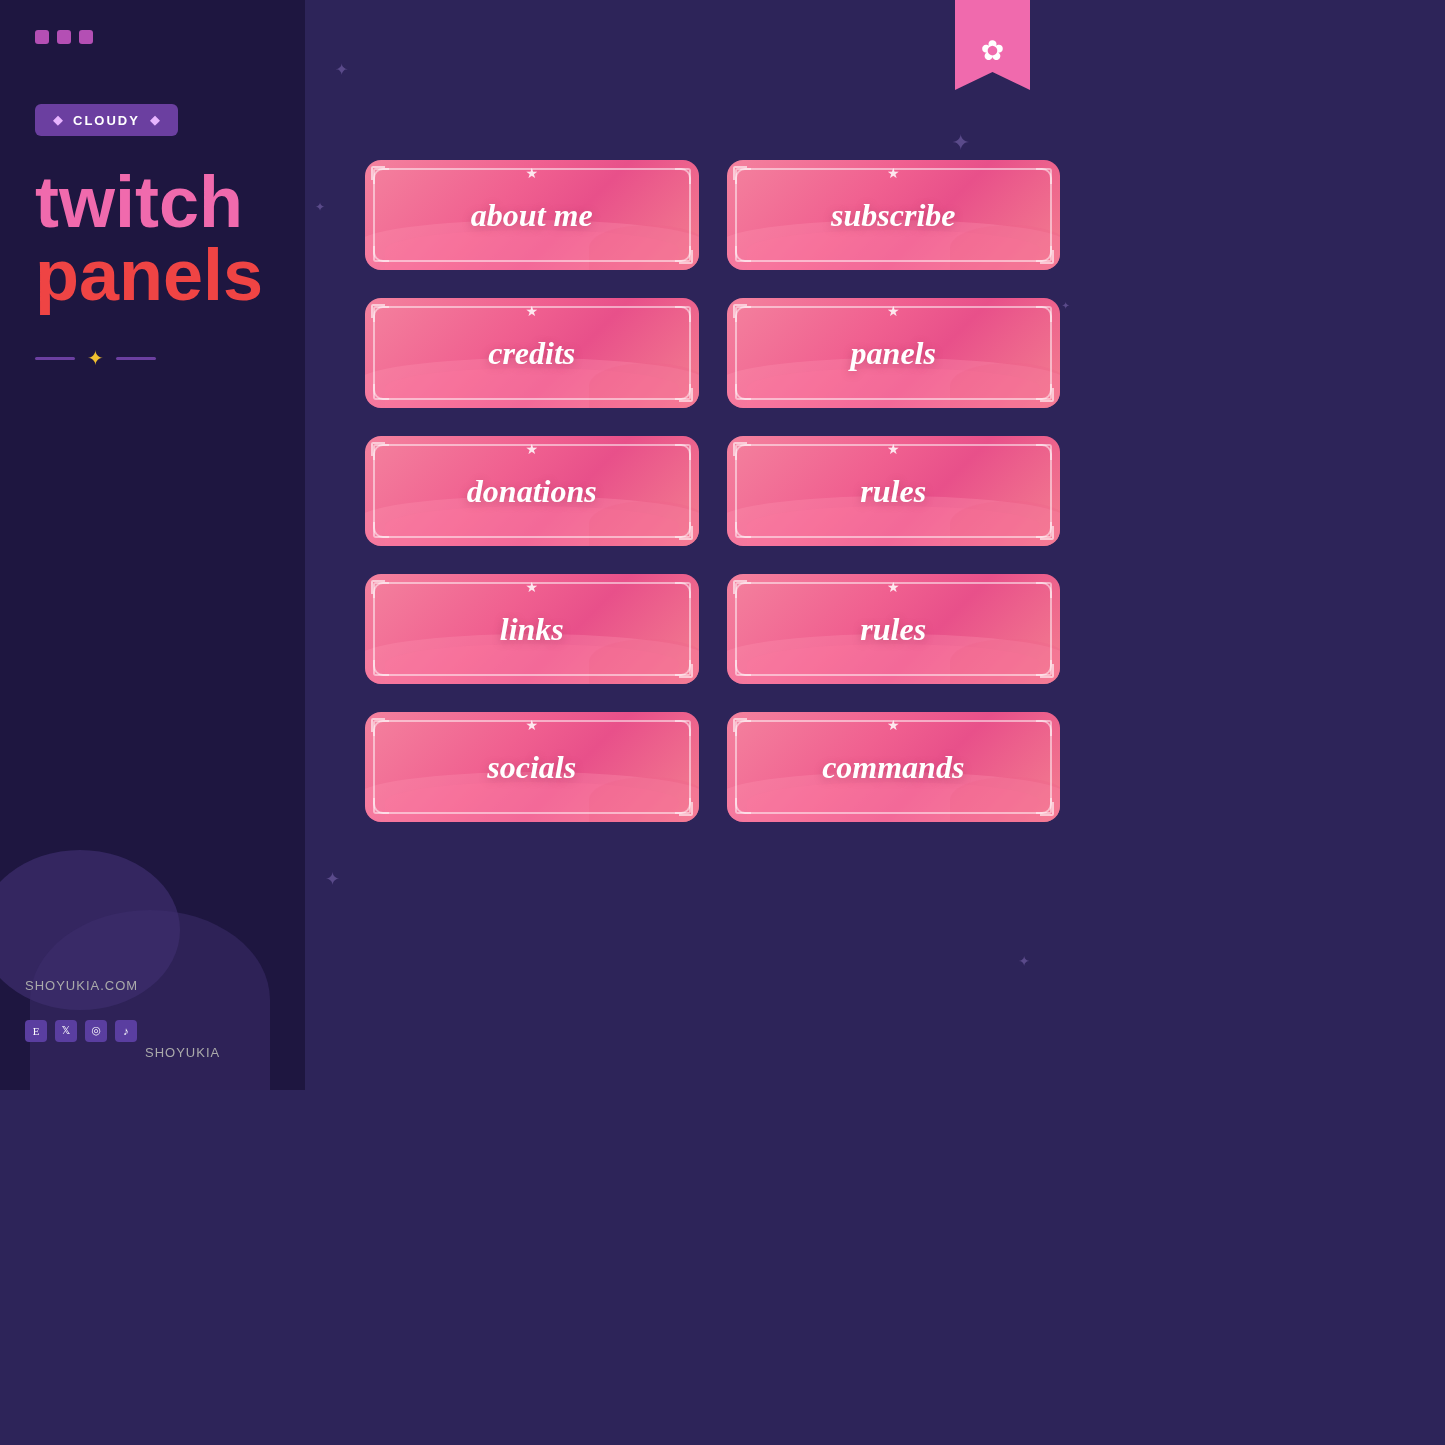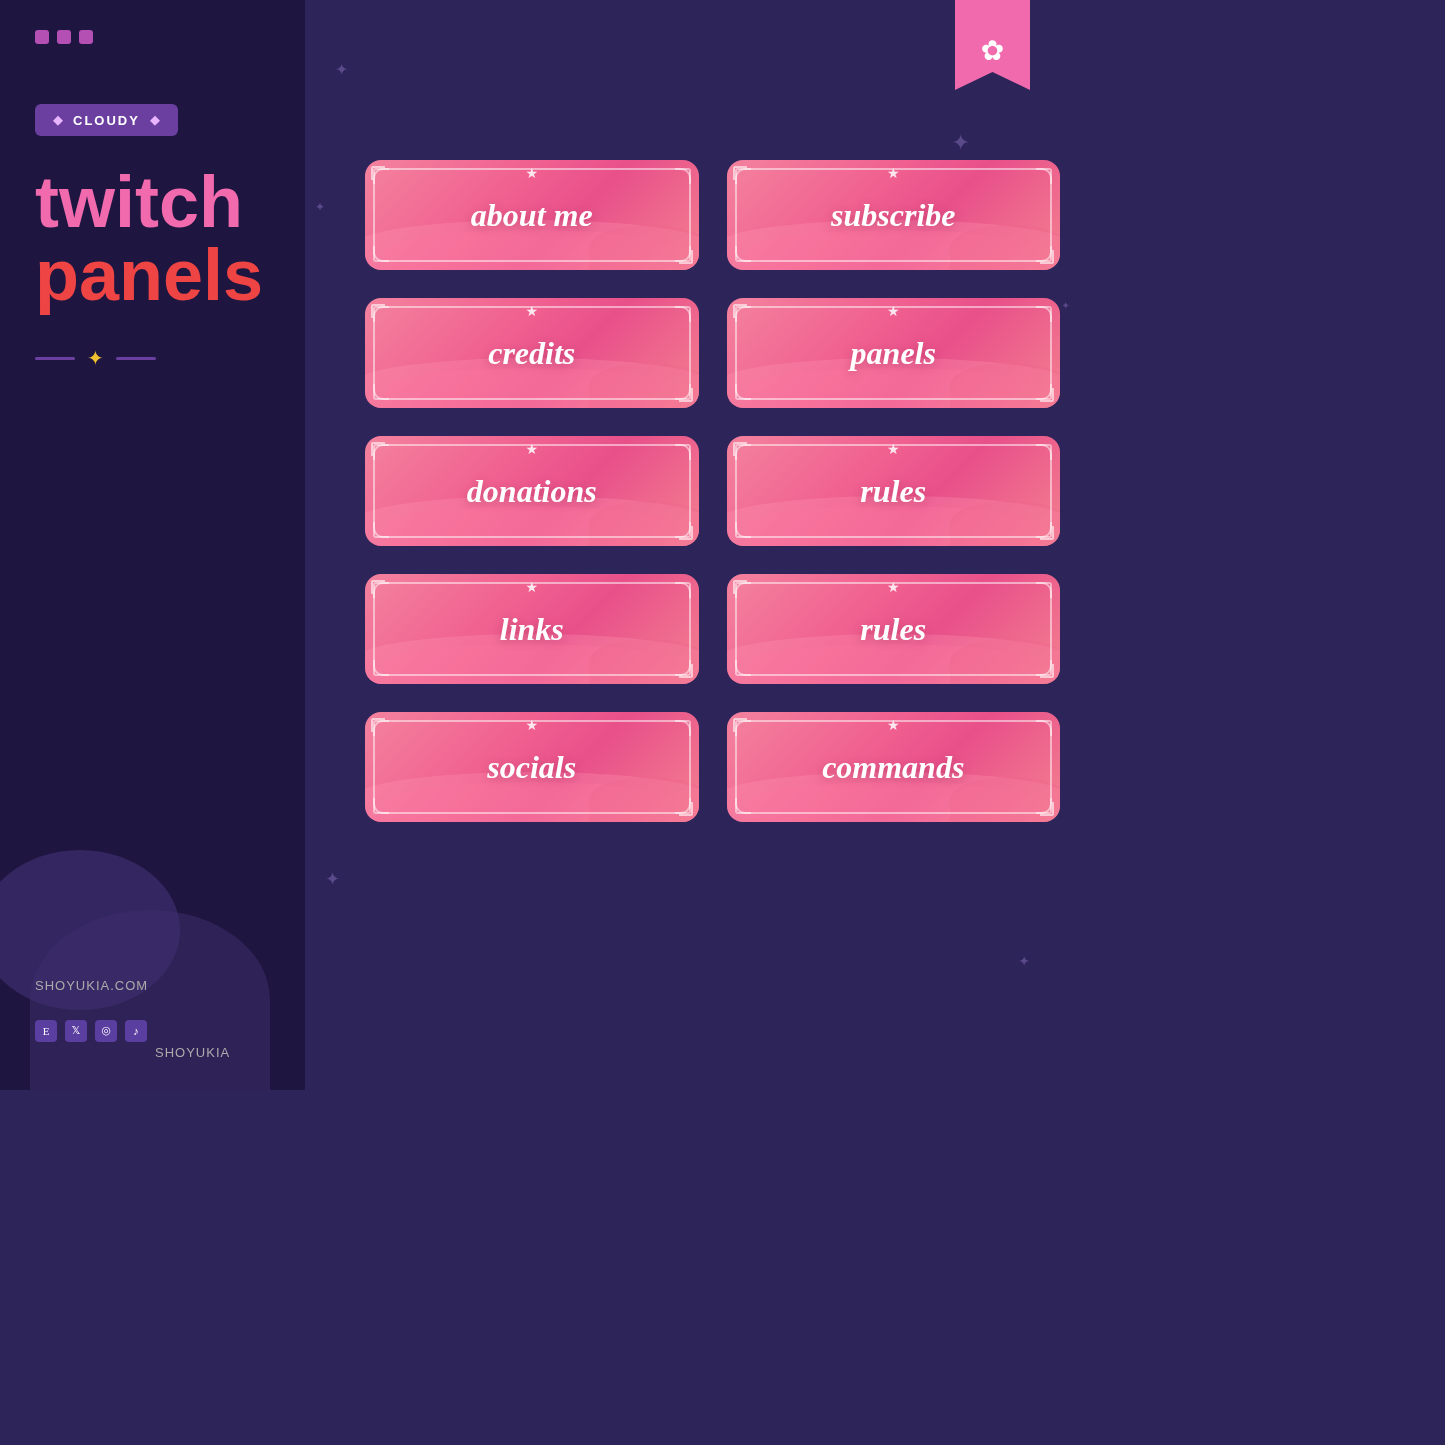--- a/index.html
+++ b/index.html
@@ -114,21 +114,21 @@
       width: 240px;
       height: 180px;
       background: #3d2d6e;
       border-radius: 50% 50% 0 0;
       opacity: 0.5;
     }
 
     .footer-info {
       position: absolute;
       bottom: 30px;
-      left: 35px;
+      left: 25px;
     }
     .footer-website {
       color: #aaa;
       font-size: 13px;
       font-family: Arial, sans-serif;
       letter-spacing: 1px;
       margin-bottom: 8px;
     }
     .footer-socials {
       display: flex;

